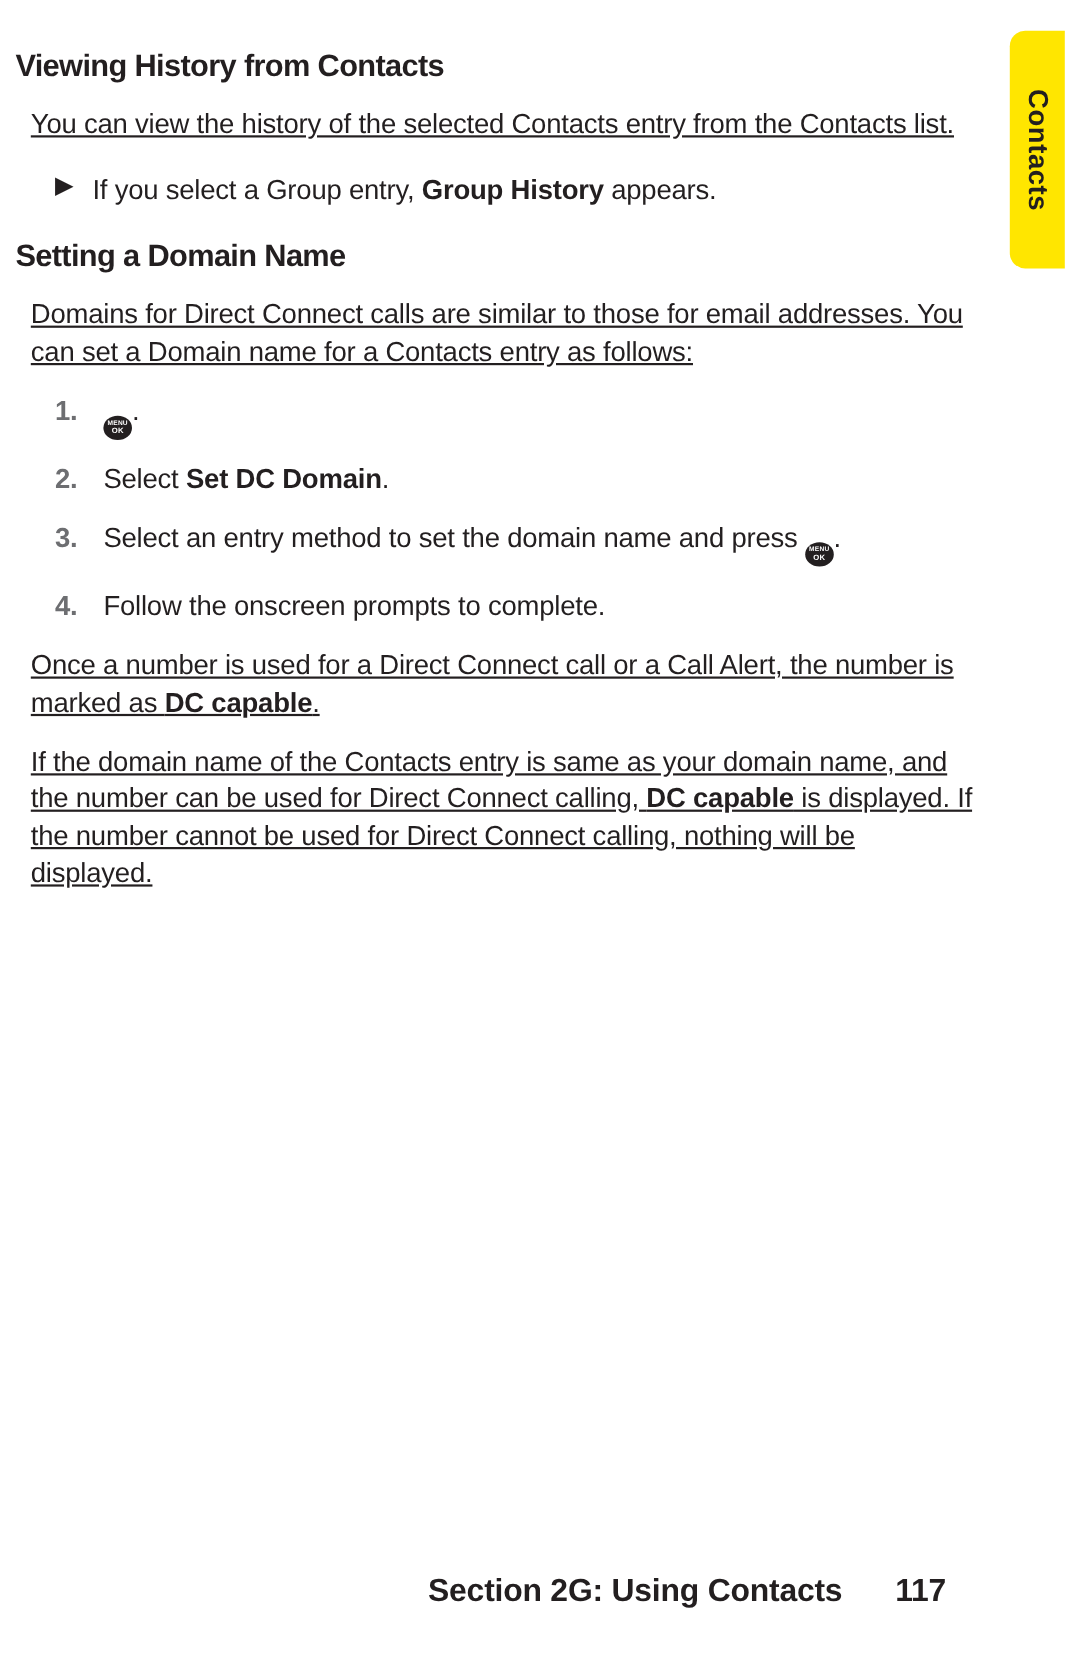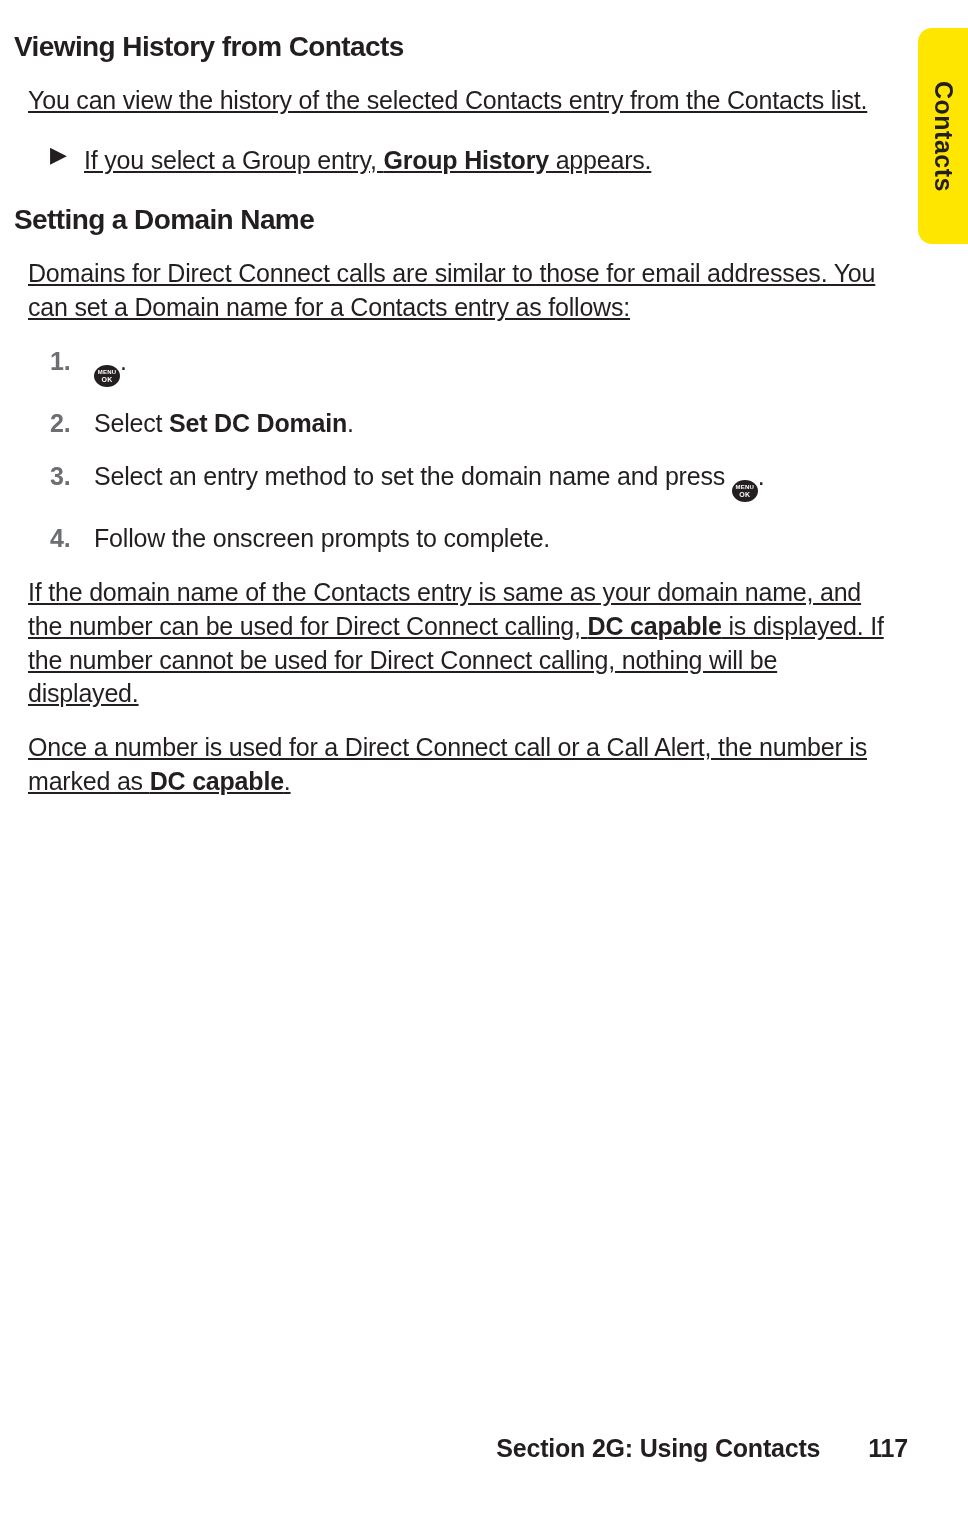--- a/index.html
+++ b/index.html
@@ -31,21 +31,21 @@
     writing-mode: vertical-rl;
     font-weight: 700;
     font-size: 25px;
     color: #231f20;
     letter-spacing: 0.5px;
   }
   .content {
     position: absolute;
     left: 14px;
     right: 74px;
-    top: 28px;
+    top: 41px;
   }
   h2.sub {
     font-weight: 800;
     font-size: 28px;
     letter-spacing: -0.6px;
     margin-bottom: 18px;
   }
   .block {
     margin-left: 14px;
     margin-right: 0;
@@ -59,21 +59,21 @@
     margin-left: 22px;
     margin-bottom: 24px;
   }
   .bullet-marker {
     flex: 0 0 34px;
     font-weight: 400;
     font-size: 22px;
     padding-top: 2px;
   }
   .bullet-body { flex: 1; }
-  .bullet-body .sub { margin-top: 6px; text-decoration: underline; }
+  .bullet-body .sub { margin-top: 6px; }
   .num-row {
     display: flex;
     margin-left: 22px;
     margin-bottom: 20px;
   }
   .num-marker {
     flex: 0 0 44px;
     font-weight: 800;
     color: #6d6e71;
   }
@@ -97,23 +97,23 @@
     letter-spacing: 0.2px;
   }
   .menu-ok .t1 { font-size: 6px; }
   .menu-ok .t2 { font-size: 7px; margin-top: 1px; }
   .footer {
     position: absolute;
     bottom: 58px;
     left: 0;
     width: 968px;
     text-align: right;
-    padding-right: 60px;
+    padding-right: 108px;
     font-weight: 800;
-    font-size: 25px;
+    font-size: 29px;
   }
   .footer .sec { margin-right: 48px; }
 </style>
 </head>
 <body>
 
 <div class="tab">
   <span class="tab-text">Contacts</span>
 </div>
 
@@ -166,25 +166,25 @@
       </div>
     </div>
 
     <div class="num-row">
       <div class="num-marker">4.</div>
       <div class="num-body">Follow the onscreen prompts to complete.</div>
     </div>
 
 
     <p class="body">
-      <span>If the domain name of the Contacts entry is same as your domain name, and the number can be used for Direct Connect calling, </span><b>DC capable</b><span> is displayed. If the number cannot be used for Direct Connect calling, nothing will be displayed.</span>
+      <span>Once a number is used for a Direct Connect call or a Call Alert, the number is marked as </span><b>DC capable</b><span>.</span>
     </p>
 
     <p class="body">
-      <span>Once a number is used for a Direct Connect call or a Call Alert, the number is marked as </span><b>DC capable</b><span>.</span>
+      <span>If the domain name of the Contacts entry is same as your domain name, and the number can be used for Direct Connect calling, </span><b>DC capable</b><span> is displayed. If the number cannot be used for Direct Connect calling, nothing will be displayed.</span>
     </p>
   </div>
 
 </div>
 
 <div class="footer">
   <span class="sec">Section 2G: Using Contacts</span><span>117</span>
 </div>
 
 </body></html>

